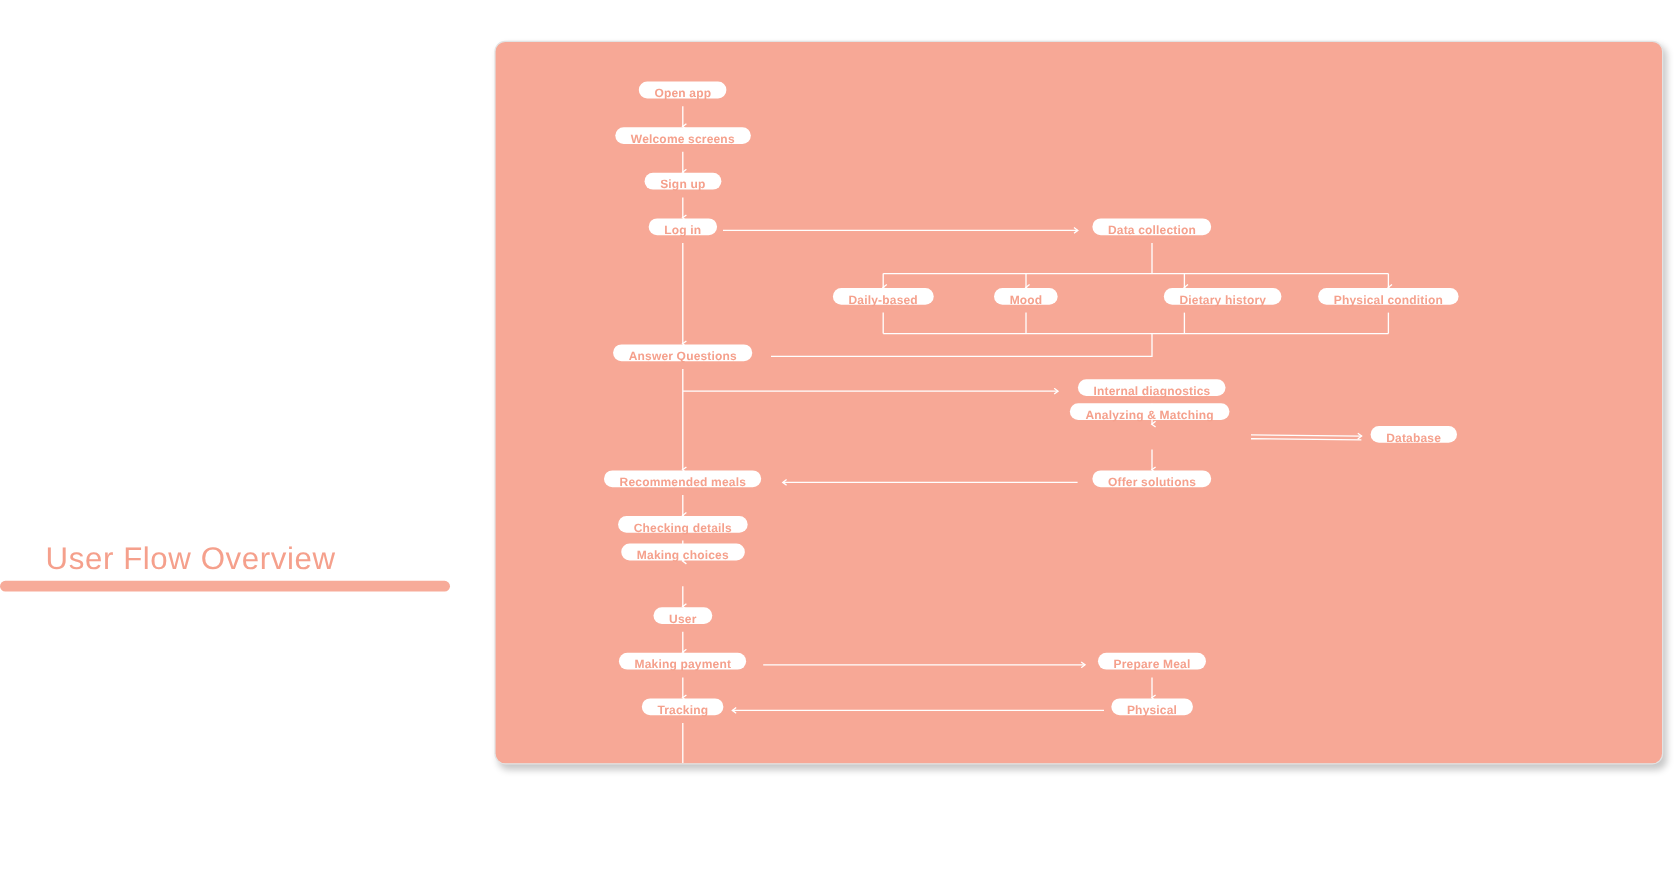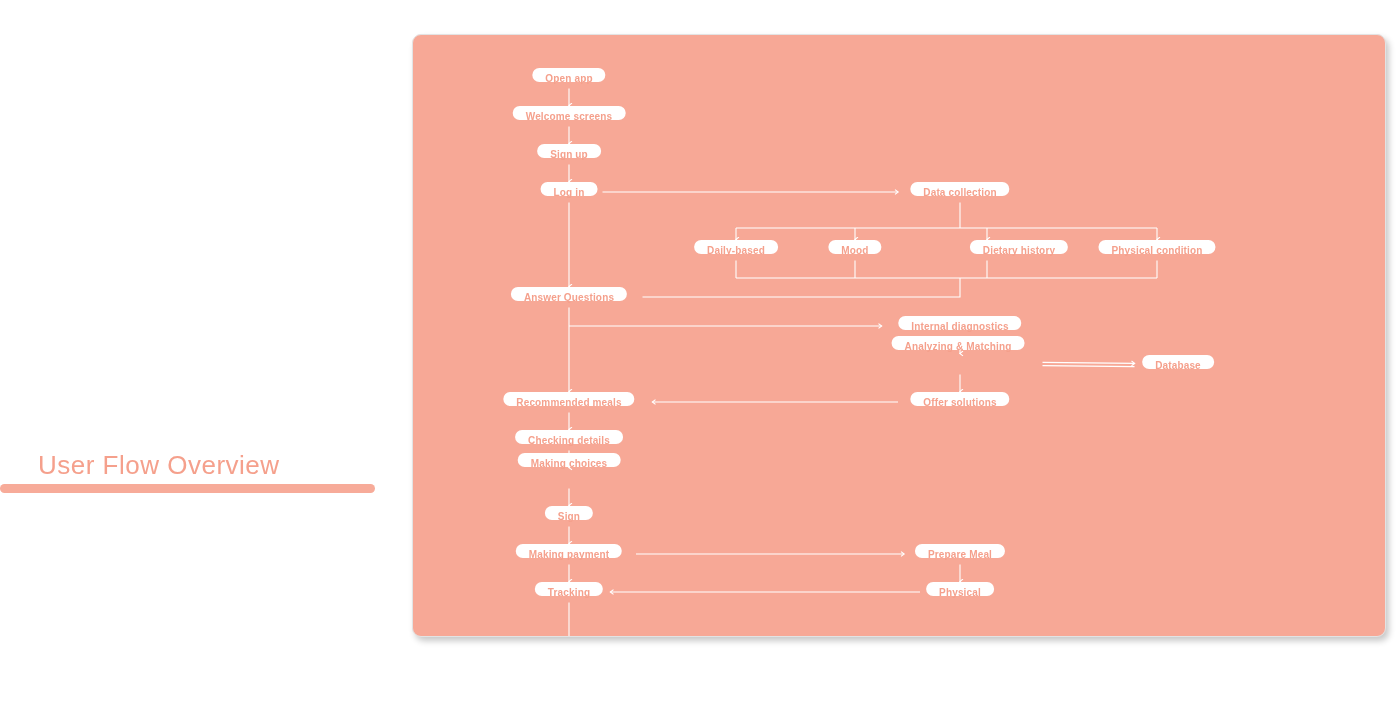--- a/index.html
+++ b/index.html
@@ -163,21 +163,21 @@
         <div class="node" style="left: 574px; top: 204.5px; margin-left: 32px;">Dietary history</div>
         <div class="node" style="left: 744px; top: 204.5px;">Physical condition</div>
         <div class="node" style="left: 156px; top: 251.5px;">Answer Questions</div>
         <div class="node" style="left: 547px; top: 280.5px;">Internal diagnostics</div>
         <div class="node" style="left: 545px; top: 301px;">Analyzing &amp; Matching</div>
         <div class="node" style="left: 765px; top: 319.5px;">Database</div>
         <div class="node" style="left: 156px; top: 356.5px;">Recommended meals</div>
         <div class="node" style="left: 547px; top: 356.5px;">Offer solutions</div>
         <div class="node" style="left: 156px; top: 394.5px;">Checking details</div>
         <div class="node" style="left: 156px; top: 418px;">Making choices</div>
-        <div class="node" style="left: 156px; top: 470.5px;">Sign</div>
+        <div class="node" style="left: 156px; top: 470.5px;">User</div>
         <div class="node" style="left: 156px; top: 508.5px;">Making payment</div>
         <div class="node" style="left: 547px; top: 508.5px;">Prepare Meal</div>
         <div class="node" style="left: 156px; top: 546.5px;">Tracking</div>
         <div class="node" style="left: 547px; top: 546.5px;">Physical</div>
       </div>
 
   </div>
 </div>
 
 </body></html>

